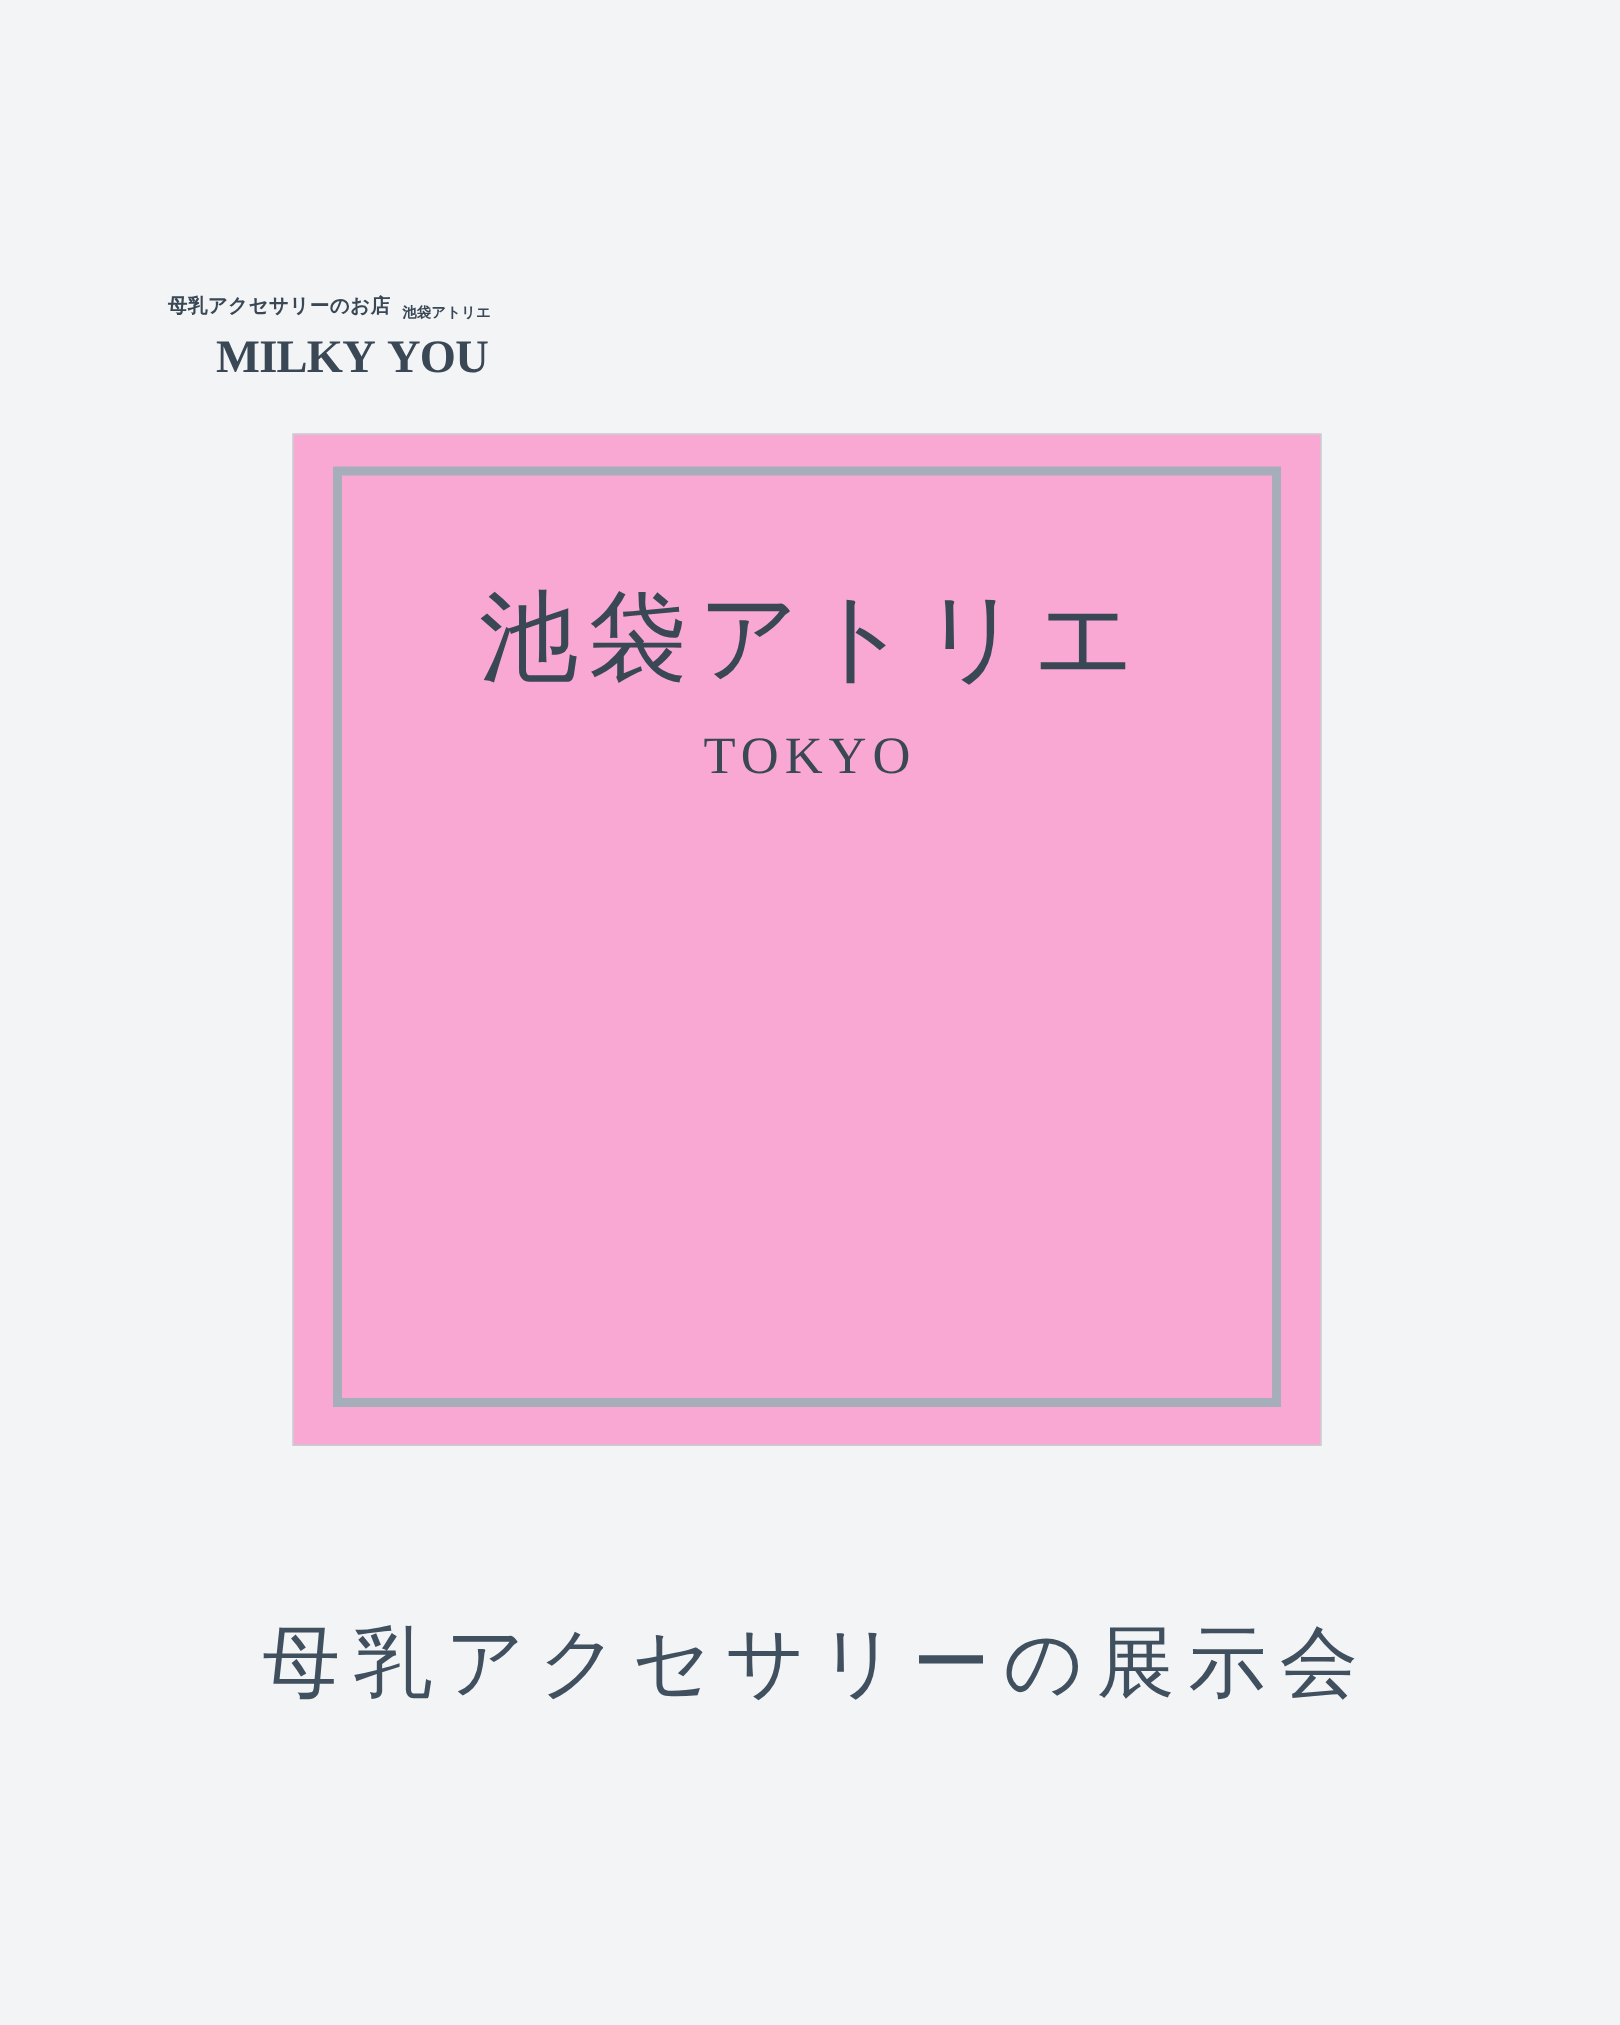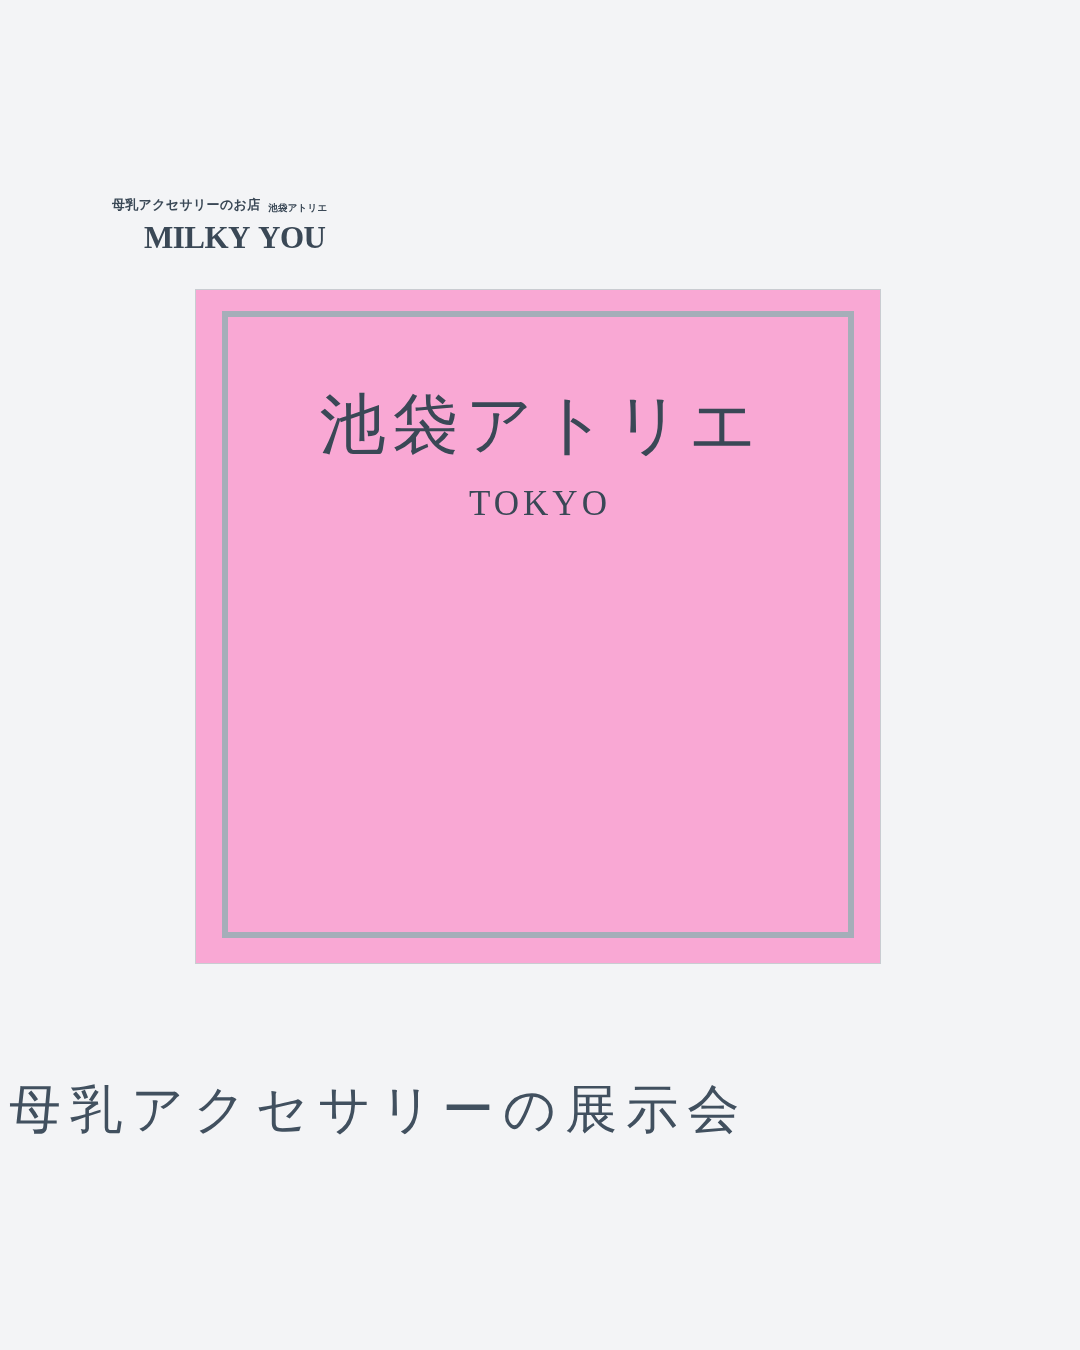--- a/index.html
+++ b/index.html
@@ -136,20 +136,21 @@
     color: #3a4856;
     white-space: nowrap;
   }
 
   
   .caption {
     position: absolute;
     left: 0;
     top: 1078px;
     width: 1080px;
+    text-align: center;
     font-family: "DejaVu Serif", "Liberation Serif", serif;
     font-weight: 400;
     font-size: 52px;
     line-height: 1.2;
     letter-spacing: 9px;
     text-indent: 9px;
     color: #41505f;
     white-space: nowrap;
   }
 </style>

